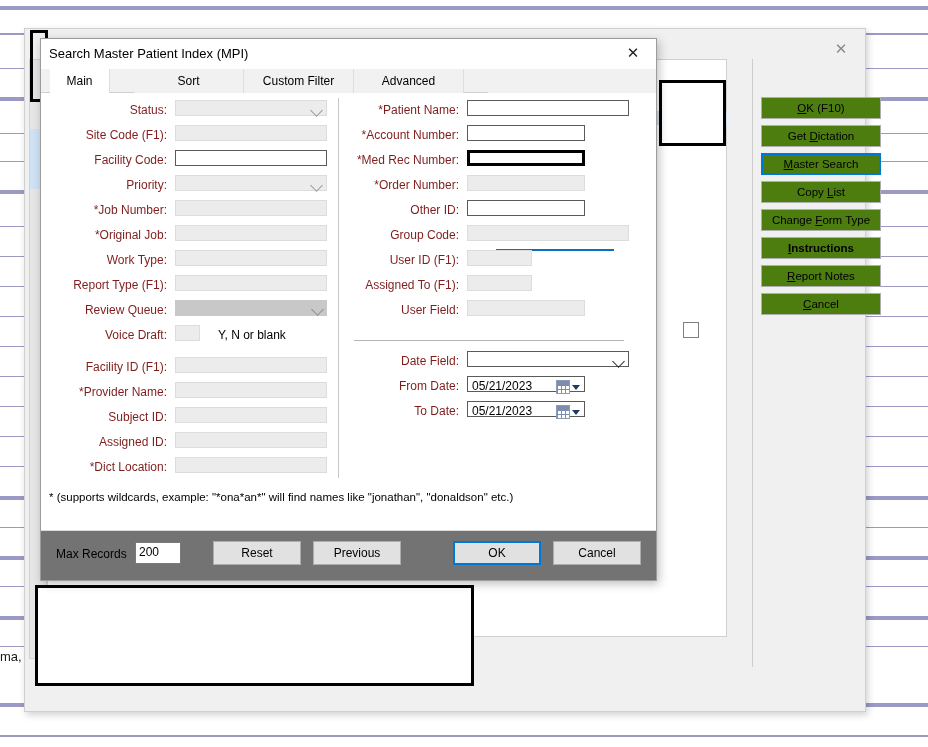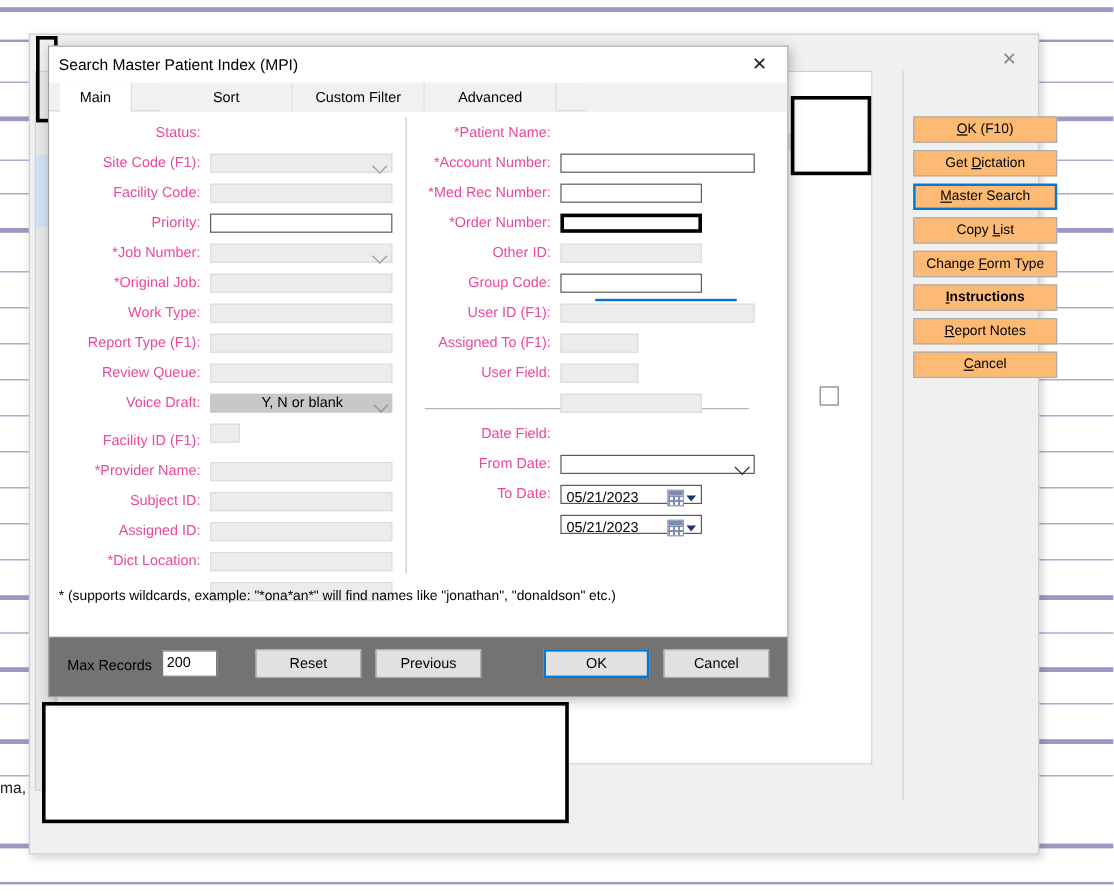--- a/index.html
+++ b/index.html
@@ -60,21 +60,21 @@
 
   
   .annot-box { position: absolute; background: #ffffff; border: 3px solid #000000; }
   .annot-box.hollow { background: transparent; }
 
   
   .btn-panel { position: absolute; left: 736px; top: 68px; width: 122px; }
   .win-btn {
     display: block; width: 120px; height: 22px;
     margin-bottom: 6px;
-    background: #fdba74;
+    background: #4d7c0f;
     border: 1px solid #adadad;
     font-family: "Liberation Sans", sans-serif;
     font-size: 11.5px; color: #000;
     text-align: center; line-height: 20px;
     white-space: nowrap; cursor: default;
   }
   .win-btn.focused { border: 2px solid #0078d7; line-height: 18px; }
   .win-btn.bold { font-weight: bold; }
   .win-btn u { text-decoration: underline; }
 
@@ -131,26 +131,26 @@
     width: 1px; height: 380px; background: #c8c8c8;
   }
   .hr-sep {
     position: absolute; left: 313px; top: 247px;
     width: 270px; height: 1px; background: #b4b4b4;
   }
 
   .fld-row { position: absolute; height: 22px; }
   .fld-label {
     position: absolute; right: 0; top: 3px;
-    font-size: 12px; color: #ec4899; text-align: right;
+    font-size: 12px; color: #7f1d1d; text-align: right;
     white-space: nowrap;
   }
   .fld-box {
     position: absolute; top: 0; height: 16px;
-    background: #ececec; border: 1px solid #dcdcdc; margin-top: 28px;
+    background: #ececec; border: 1px solid #dcdcdc;
   }
   .fld-box.editable { background: #ffffff; border: 1px solid #5a5a5a; }
   .fld-box.dark { background: #c8c8c8; border: none; }
   .fld-box.annot { border: 3px solid #000000; background: #ffffff; }
   .fld-box .val {
     position: absolute; left: 4px; top: 2px;
     font-size: 12px; color: #000;
   }
   .chev {
     position: absolute; right: 5px; top: 5px;

